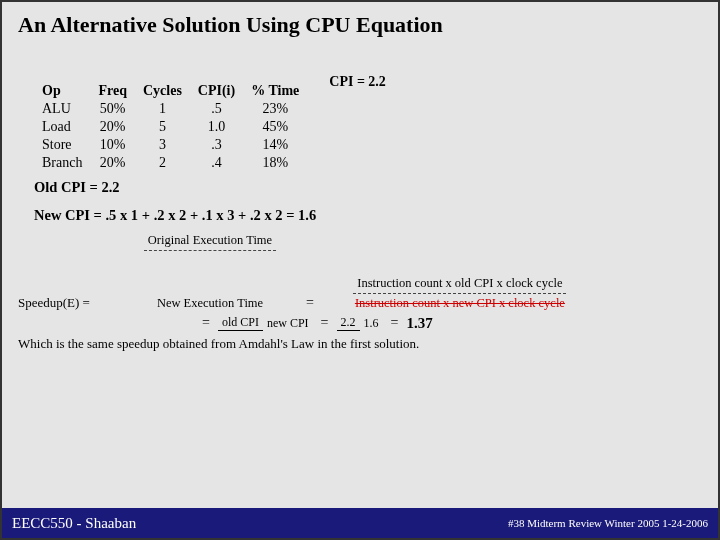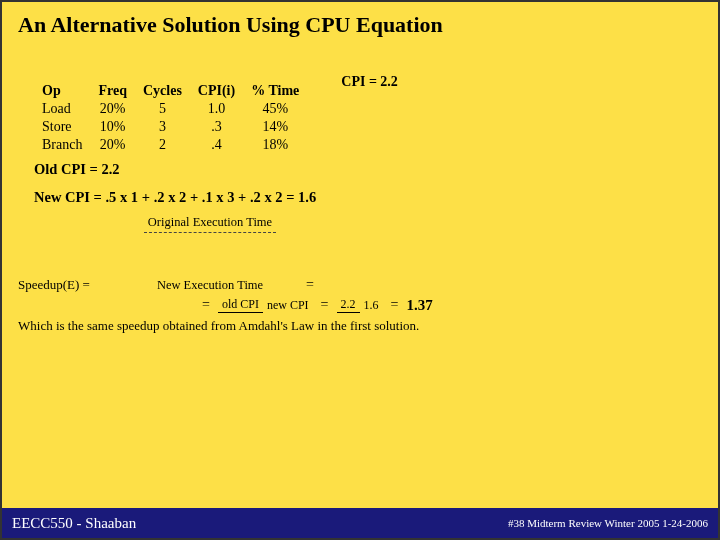--- a/index.html
+++ b/index.html
@@ -7,21 +7,21 @@
       width: 720px;
       height: 540px;
       background: #fff;
       font-family: 'Times New Roman', Times, serif;
       font-size: 14px;
       overflow: hidden;
     }
     .slide {
       width: 720px;
       height: 540px;
-      background: #fde047;
+      background: #e5e5e5;
       border: 2px solid #333;
       padding: 10px 28px 8px 16px;
       position: relative;
     }
     .title {
       font-size: 22px;
       font-weight: bold;
       text-align: left;
       margin-bottom: 8px;
       line-height: 1.2;
@@ -44,21 +44,21 @@
     }
     .cpu-table td:first-child {
       text-align: left;
     }
     .cpu-table tr:first-child td {
       font-weight: bold;
     }
     .cpi-label {
       font-size: 14px;
       font-weight: bold;
-      margin-left: 30px;
+      margin-left: 18px;
       margin-top: 28px;
       align-self: flex-start;
     }
     .bullet-section {
       margin: 6px 0 6px 10px;
       font-size: 14px;
       line-height: 1.4;
     }
     .bullet-section ul {
       list-style: disc;
@@ -162,20 +162,27 @@
     <table class="cpu-table">
       <tbody>
           <tr>
         <td><span>Op</span></td>
         <td><span>Freq</span></td>
         <td><span>Cycles</span></td>
         <td><span>CPI(i)</span></td>
         <td><span>% Time</span></td>
       </tr>
       <tr>
+        <td>ALU</td>
+        <td>50%</td>
+        <td>1</td>
+        <td>.5</td>
+        <td>23%</td>
+      </tr>
+      <tr>
         <td>Load</td>
         <td>20%</td>
         <td>5</td>
         <td>1.0</td>
         <td>45%</td>
       </tr>
       <tr>
         <td>Store</td>
         <td>10%</td>
         <td>3</td>
@@ -206,20 +213,28 @@
     <div class="speedup-combined">
       <span class="speedup-label">Speedup(E) =</span>
 
       <div style="display:flex; flex-direction:column; align-items:center; font-size:12.5px; min-width:160px;">
         <div style="padding:0 4px 2px 4px; border-bottom: 1.5px dashed #444; text-align:center;">Original Execution Time</div>
         <div style="padding:2px 4px 0 4px; text-align:center;margin-top:43px;">New Execution Time</div>
       </div>
 
       <span class="equals">=</span>
 
+      <div style="display:flex; flex-direction:column; align-items:center; font-size:12.5px; min-width:260px;">
+        <div style="padding:0 4px 2px 4px; border-bottom: 1.5px dashed #444; text-align:center;">
+          <span>Instruction count  x  old CPI  x  clock cycle</span>
+        </div>
+        <div style="padding:2px 4px 0 4px; text-align:center;">
+          <span class="red-text">Instruction count  x  new CPI  x  clock cycle</span>
+        </div>
+      </div>
     </div>
   </div>
 
   <div class="result-section">
     <span class="equals">=</span>
 
     <div class="col-frac" style="margin:0 4px;">
       <div class="top">old CPI</div>
       <div class="bot">new CPI</div>
     </div>

